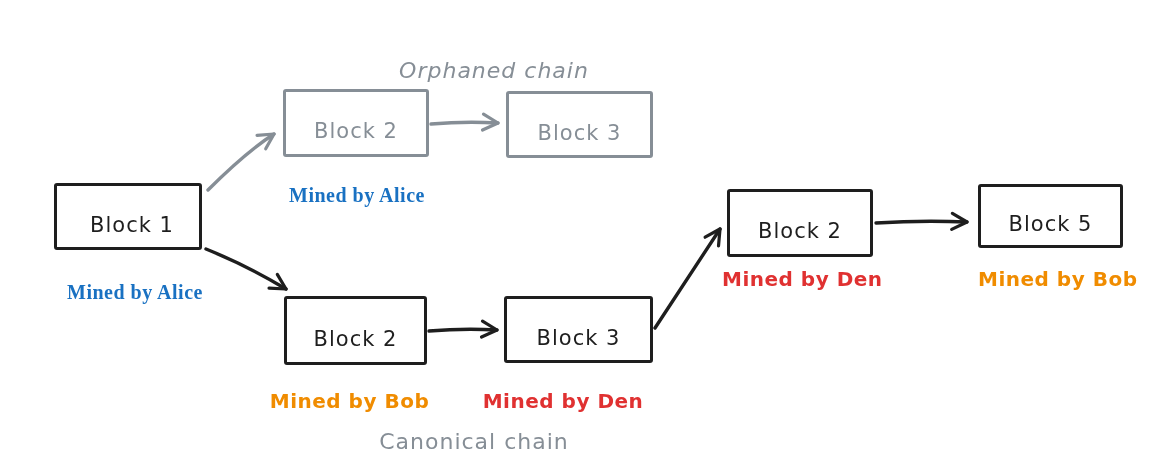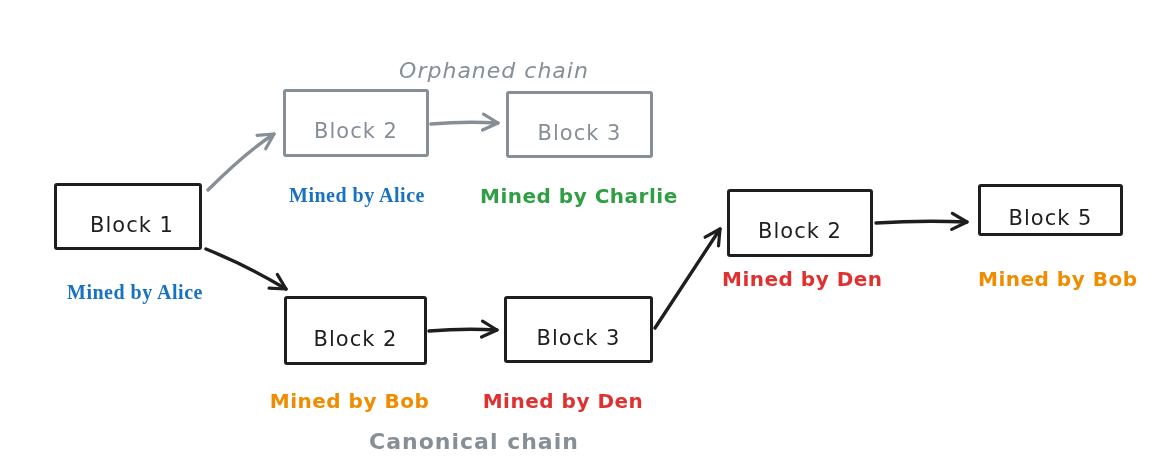--- a/index.html
+++ b/index.html
@@ -104,37 +104,36 @@
   <div class="miner-label miner-blue" style="left:20px; top:281px; width:230px;">Mined by Alice</div>
 
   <div class="block gray-block" style="left:283px; top:89px; width:146px; height:68px;">
     <span class="block-label">Block 2</span>
   </div>
   <div class="miner-label miner-blue" style="left:265px; top:184px; width:184px;">Mined by Alice</div>
 
   <div class="block gray-block" style="left:506px; top:91px; width:147px; height:67px;">
     <span class="block-label">Block 3</span>
   </div>
-  <div class="miner-label miner-green" style="left:480px; top:184px; width:195px;">Mined by Charlie</div>
 
   <div class="block" style="left:284px; top:296px; width:143px; height:69px;">
     <span class="block-label">Block 2</span>
   </div>
   <div class="miner-label miner-orange" style="left:262px; top:389px; width:175px;">Mined by Bob</div>
 
   <div class="block" style="left:504px; top:296px; width:149px; height:67px;">
     <span class="block-label">Block 3</span>
   </div>
   <div class="miner-label miner-red" style="left:478px; top:389px; width:170px;">Mined by Den</div>
 
   <div class="block" style="left:727px; top:189px; width:146px; height:68px;">
     <span class="block-label">Block 2</span>
   </div>
   <div class="miner-label miner-red" style="left:722px; top:267px; width:156px;">Mined by Den</div>
 
-  <div class="block" style="left:978px; top:184px; width:145px; height:52px;">
+  <div class="block" style="left:978px; top:184px; width:145px; height:64px;">
     <span class="block-label">Block 5</span>
   </div>
   <div class="miner-label miner-orange" style="left:978px; top:267px; width:158px;">Mined by Bob</div>
 
-  <div class="chain-label" style="left:344px; top:429px; width:260px;font-weight:bold;">Canonical chain</div>
+  <div class="chain-label" style="left:344px; top:429px; width:260px;">Canonical chain</div>
 
 </div>
 
 </body></html>

